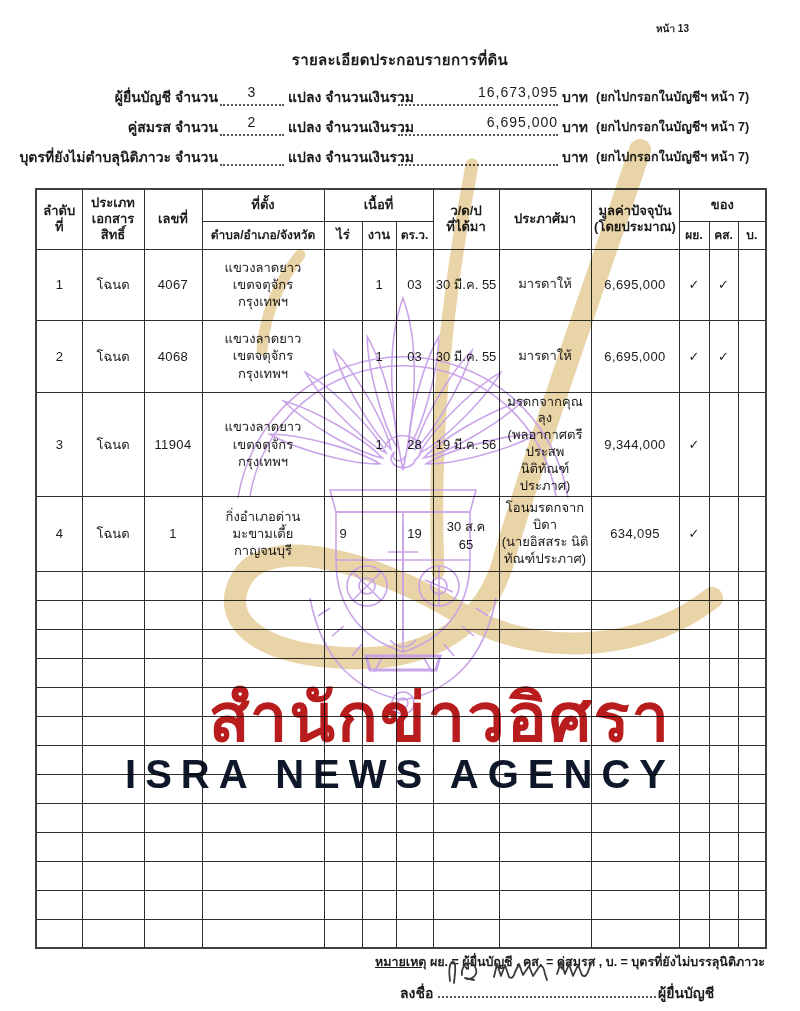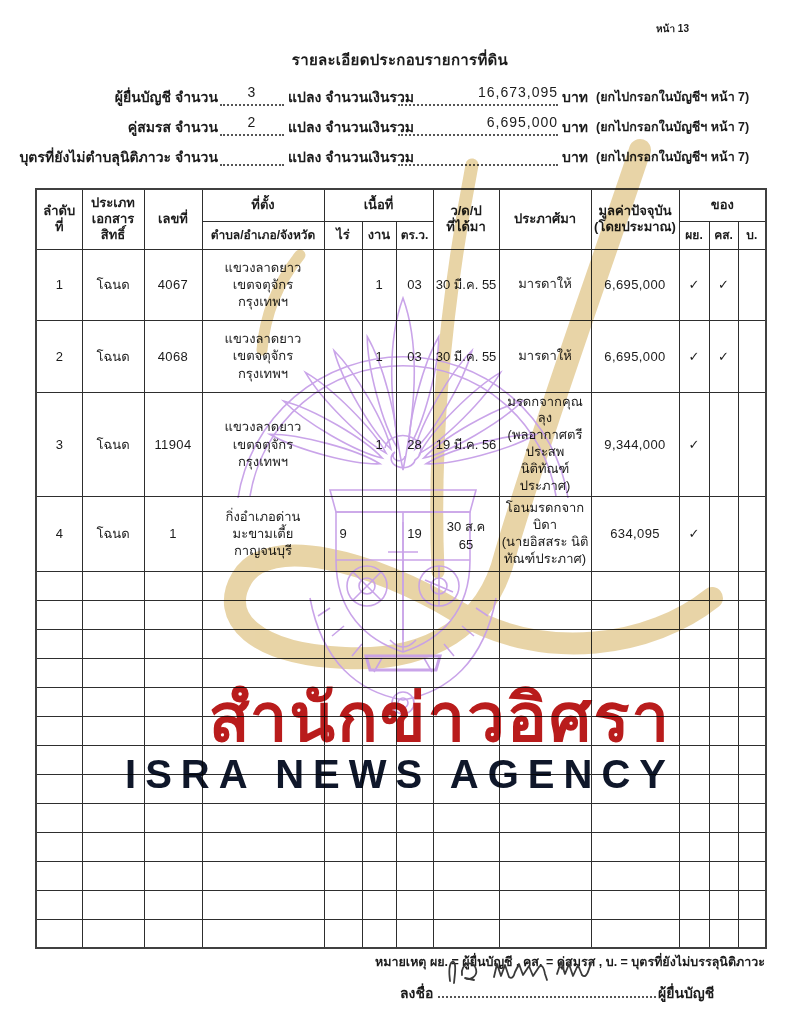--- a/index.html
+++ b/index.html
@@ -29,21 +29,21 @@
   td.loc { text-align:left; padding-left:5px; line-height:1.32; }
   td.acq { font-size:12px; line-height:1.3; }
   td.num { letter-spacing:.4px; }
   td.chk { font-size:14px; }
 
   .wm { position:absolute; inset:0; pointer-events:none; mix-blend-mode:multiply; }
   .wm-thai { position:absolute; top:664px; left:50%; transform:translateX(-50%); font-size:67px; font-weight:700; color:#b91c1c; letter-spacing:2px; white-space:nowrap;margin-left:40px; }
   .wm-eng  { position:absolute; top:752px; left:50%; transform:translateX(-50%); font-size:40px; font-weight:700; color:#0f172a; letter-spacing:9px; white-space:nowrap; }
 
   .foot-note { position:absolute; top:952px; left:0; width:765px; text-align:right; font-size:12.5px; font-weight:700; }
-  .foot-note .u { }
+  .foot-note .u { text-decoration:underline; }
   .sign-line { position:absolute; top:978px; left:400px; width:320px; font-size:14px; font-weight:700; }
   .sign-line .lbl { position:absolute; left:0; top:4px; }
   .sign-line .dots { position:absolute; left:38px; top:-2px; width:218px; height:22px; border-bottom:2px dotted #555; }
   .sign-line .sfx { position:absolute; left:258px; top:4px; }
   .sig-svg { position:absolute; left:438px; top:953px; }
 </style>
 </head>
 <body>
 
 <div class="page">

